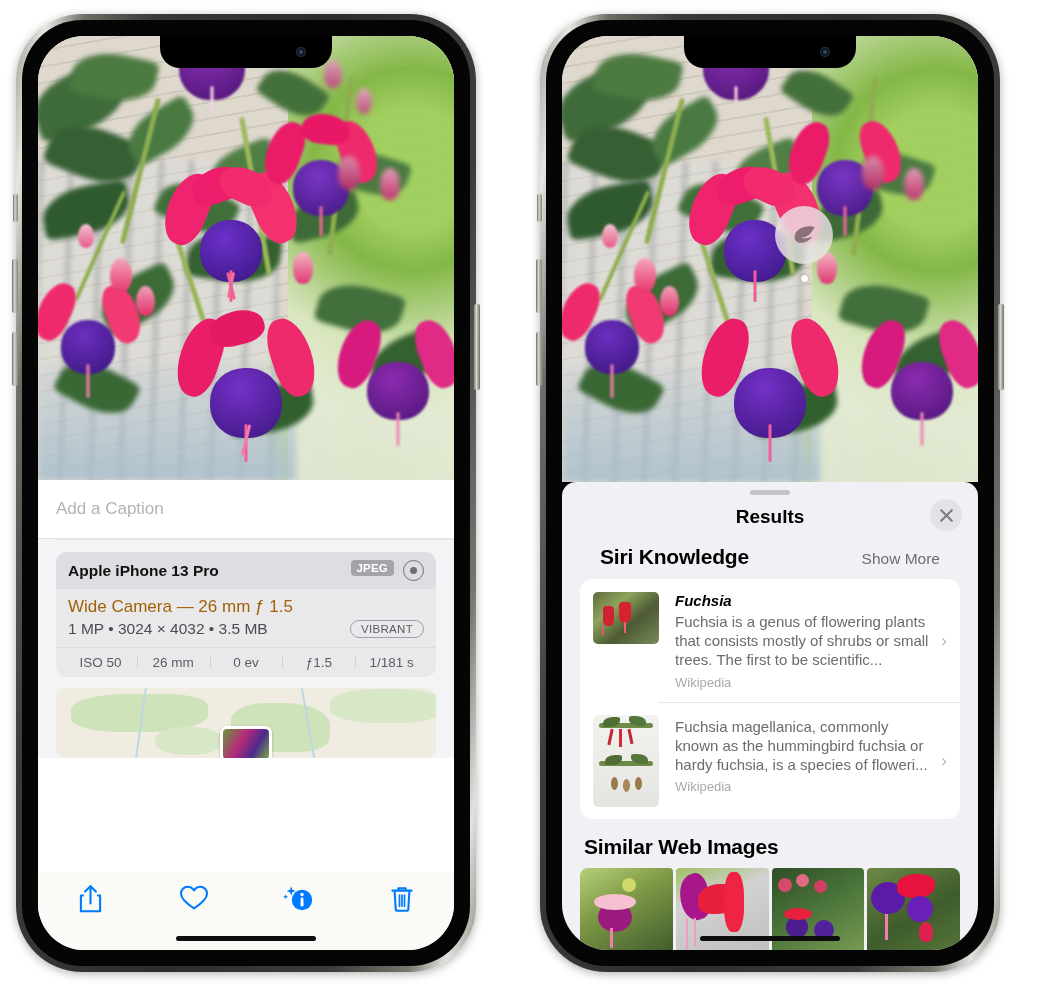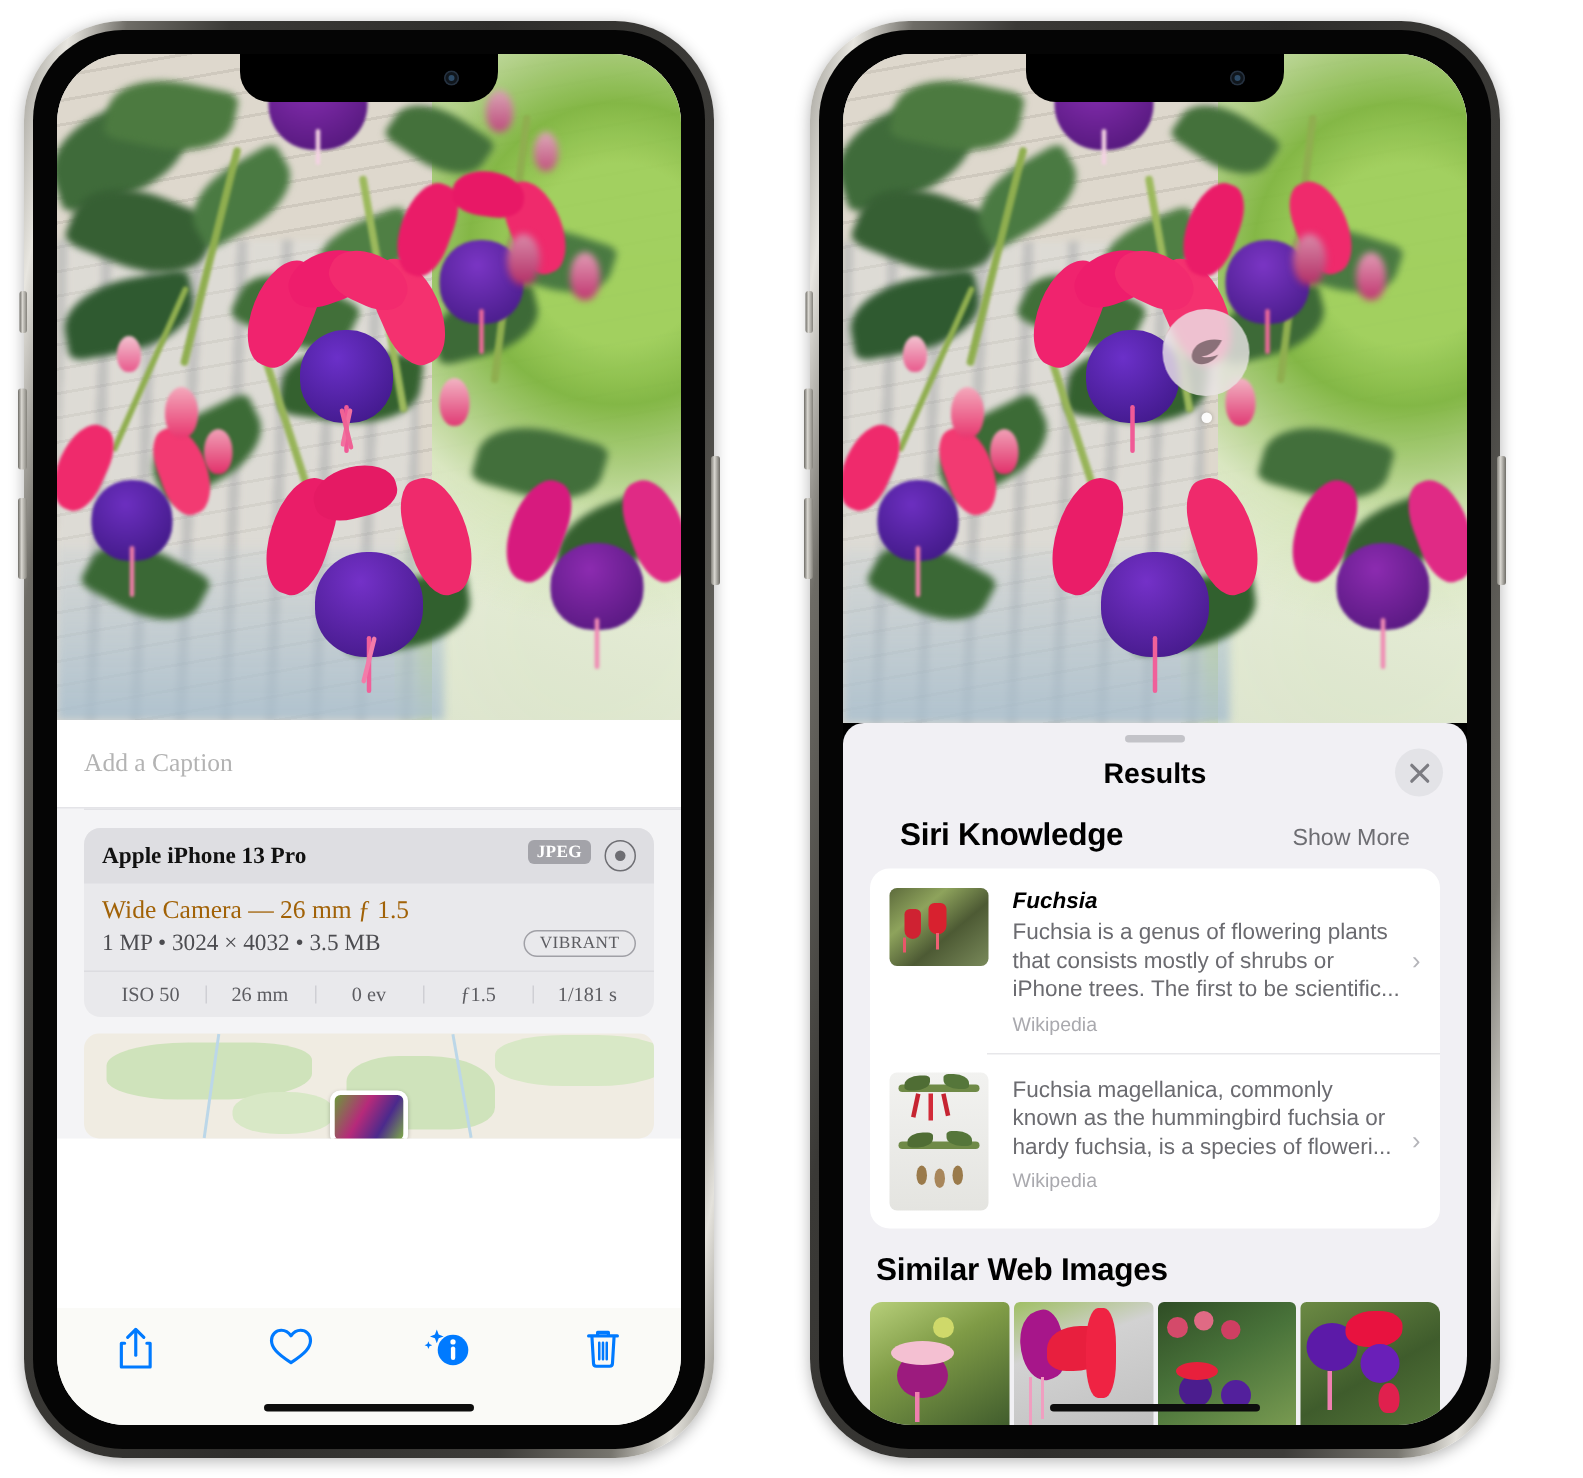--- a/index.html
+++ b/index.html
@@ -58,21 +58,21 @@
   .fl{position:absolute;}
   .fl .sep{position:absolute;left:50%;top:0;transform-origin:50% 100%;border-radius:50% 50% 40% 40%;}
   .fl .corolla{position:absolute;left:50%;transform:translateX(-50%);border-radius:48% 48% 46% 46%;}
   .fl .stam{position:absolute;left:50%;transform:translateX(-50%);border-radius:2px;}
   .leaf{position:absolute;border-radius:58% 12% 58% 12%;}
   .stem{position:absolute;border-radius:3px;}
   .bud{position:absolute;border-radius:50% 50% 46% 46%;}
   .blur1{filter:blur(1.1px);} .blur2{filter:blur(2.6px);}
 
   
-  .panel{position:absolute;left:0;top:444px;width:416px;height:470px;background:#fff;font-family:Liberation Serif, serif;}
+  .panel{position:absolute;left:0;top:444px;width:416px;height:470px;background:#fff;}
   .caption{height:58px;display:flex;align-items:center;padding:0 18px;box-sizing:border-box;background:#fff;}
   .caption span{color:#b3b3b3;font-size:17px;}
   .lookup-wrap{background:#f4f4f6;border-top:1px solid #e4e4e8;}
   .lookup{display:flex;align-items:center;height:58px;padding:0 18px;box-sizing:border-box;position:relative;}
   .leafbadge{width:32px;height:32px;border-radius:50%;background:#e3e3e6;display:flex;align-items:center;justify-content:center;position:relative;margin-left:6px;}
   .spark{position:absolute;color:#d8d8dc;}
   .spark.a{left:-13px;top:-7px;font-size:16px;}
   .lookup-txt{margin-left:16px;font-size:17px;color:#000;font-weight:700;}
   .lookup-txt .sub{font-weight:400;color:#8e8e93;}
   .chev{color:#b9b9be;font-size:16px;margin-left:5px;}
@@ -447,21 +447,21 @@
         <div class="card">
           <div class="krow">
             <div class="kthumb" style="background:linear-gradient(140deg,#5d6b3c 0%,#8ea35c 30%,#4d5a34 60%,#79895a 100%);">
               <span style="position:absolute;left:10px;top:14px;width:11px;height:20px;border-radius:4px 4px 6px 6px;background:#cf2232;display:block;"></span>
               <span style="position:absolute;left:9px;top:33px;width:2px;height:10px;background:#e8566a;display:block;"></span>
               <span style="position:absolute;left:26px;top:10px;width:12px;height:21px;border-radius:4px 4px 6px 6px;background:#d8212f;display:block;"></span>
               <span style="position:absolute;left:31px;top:30px;width:2px;height:11px;background:#ef6073;display:block;"></span>
             </div>
             <div class="ktext">
               <div class="ktitle">Fuchsia</div>
-              <div class="kdesc">Fuchsia is a genus of flowering plants that consists mostly of shrubs or iPhone trees. The first to be scientific...</div>
+              <div class="kdesc">Fuchsia is a genus of flowering plants that consists mostly of shrubs or small trees. The first to be scientific...</div>
               <div class="ksrc">Wikipedia</div>
             </div>
             <div class="karrow">›</div>
           </div>
 
           <div class="krow">
             <div class="kthumb tall" style="background:linear-gradient(180deg,#f2f2f0,#e4e4e0);">
               <span style="position:absolute;left:6px;top:8px;width:54px;height:5px;border-radius:3px;background:#6f8a47;display:block;"></span>
               <span style="position:absolute;left:10px;top:2px;width:17px;height:10px;border-radius:60% 20% 60% 20%;background:#4f6d34;display:block;"></span>
               <span style="position:absolute;left:36px;top:1px;width:17px;height:10px;border-radius:20% 60% 20% 60%;background:#55763a;display:block;"></span>

